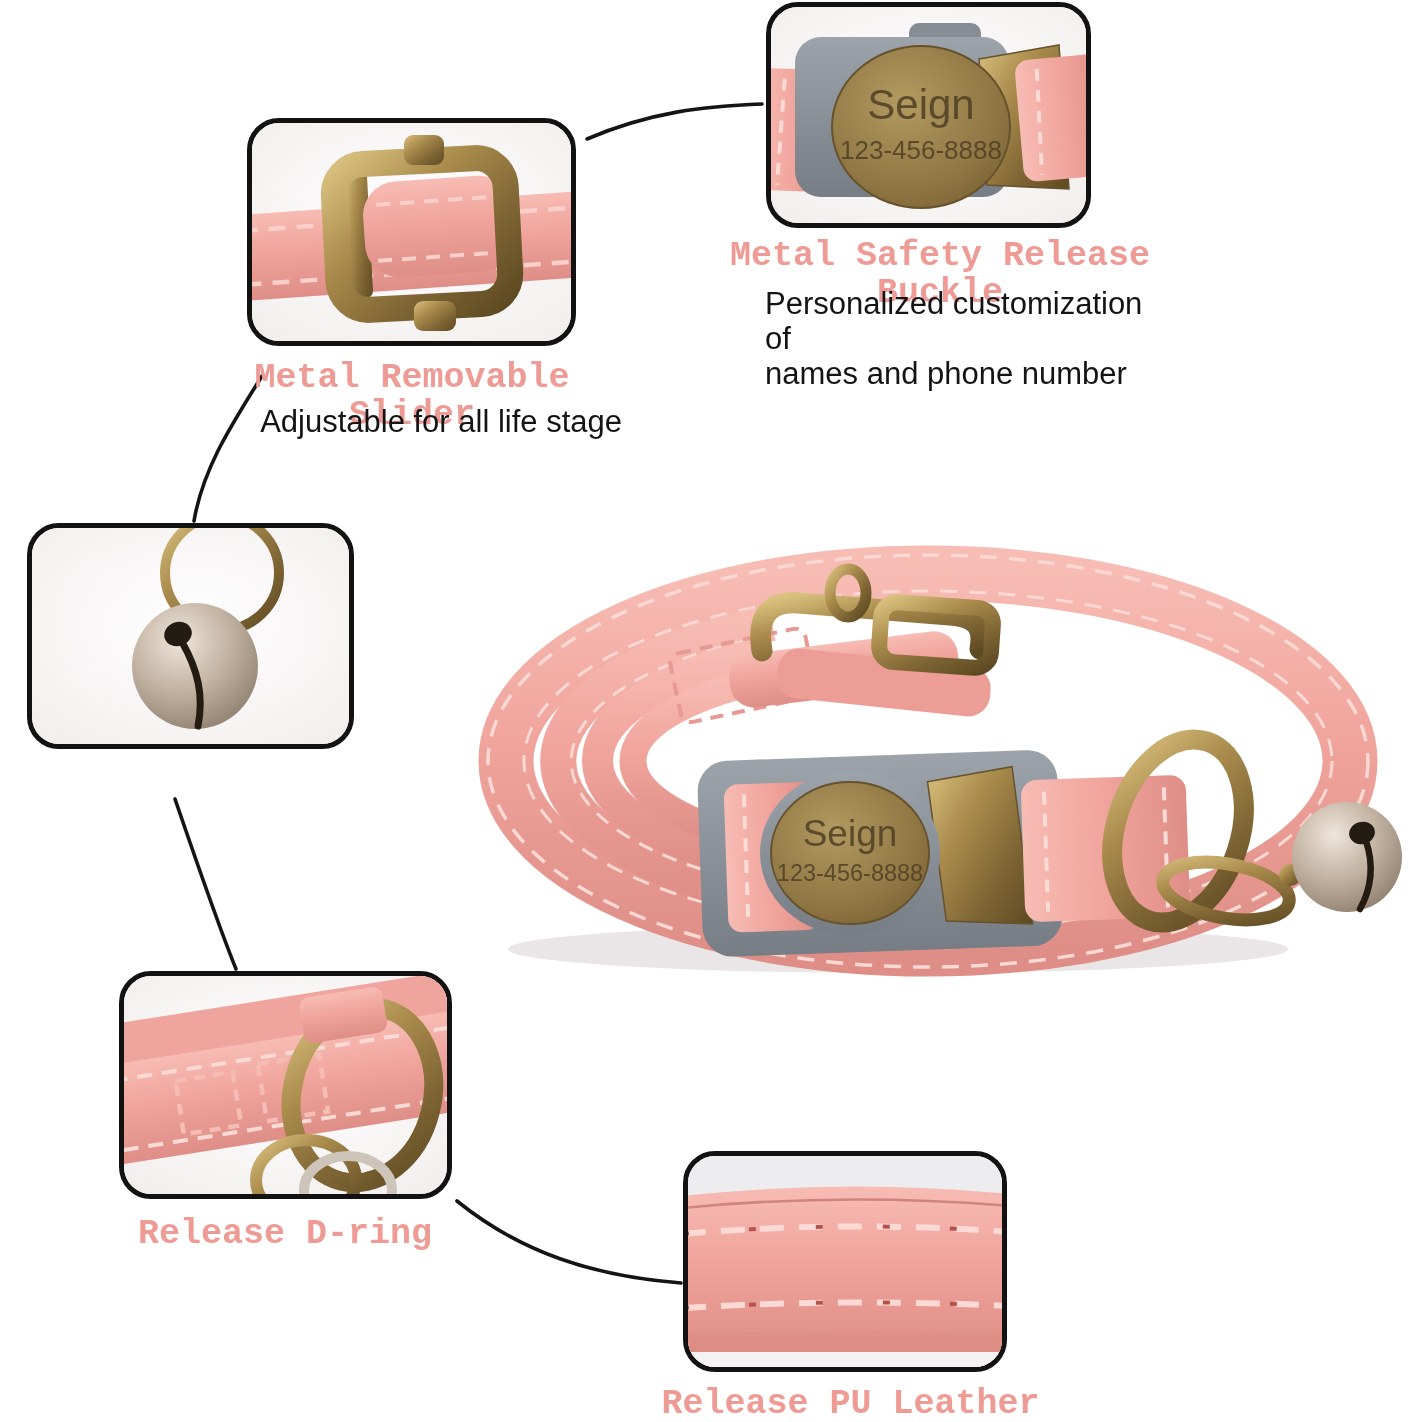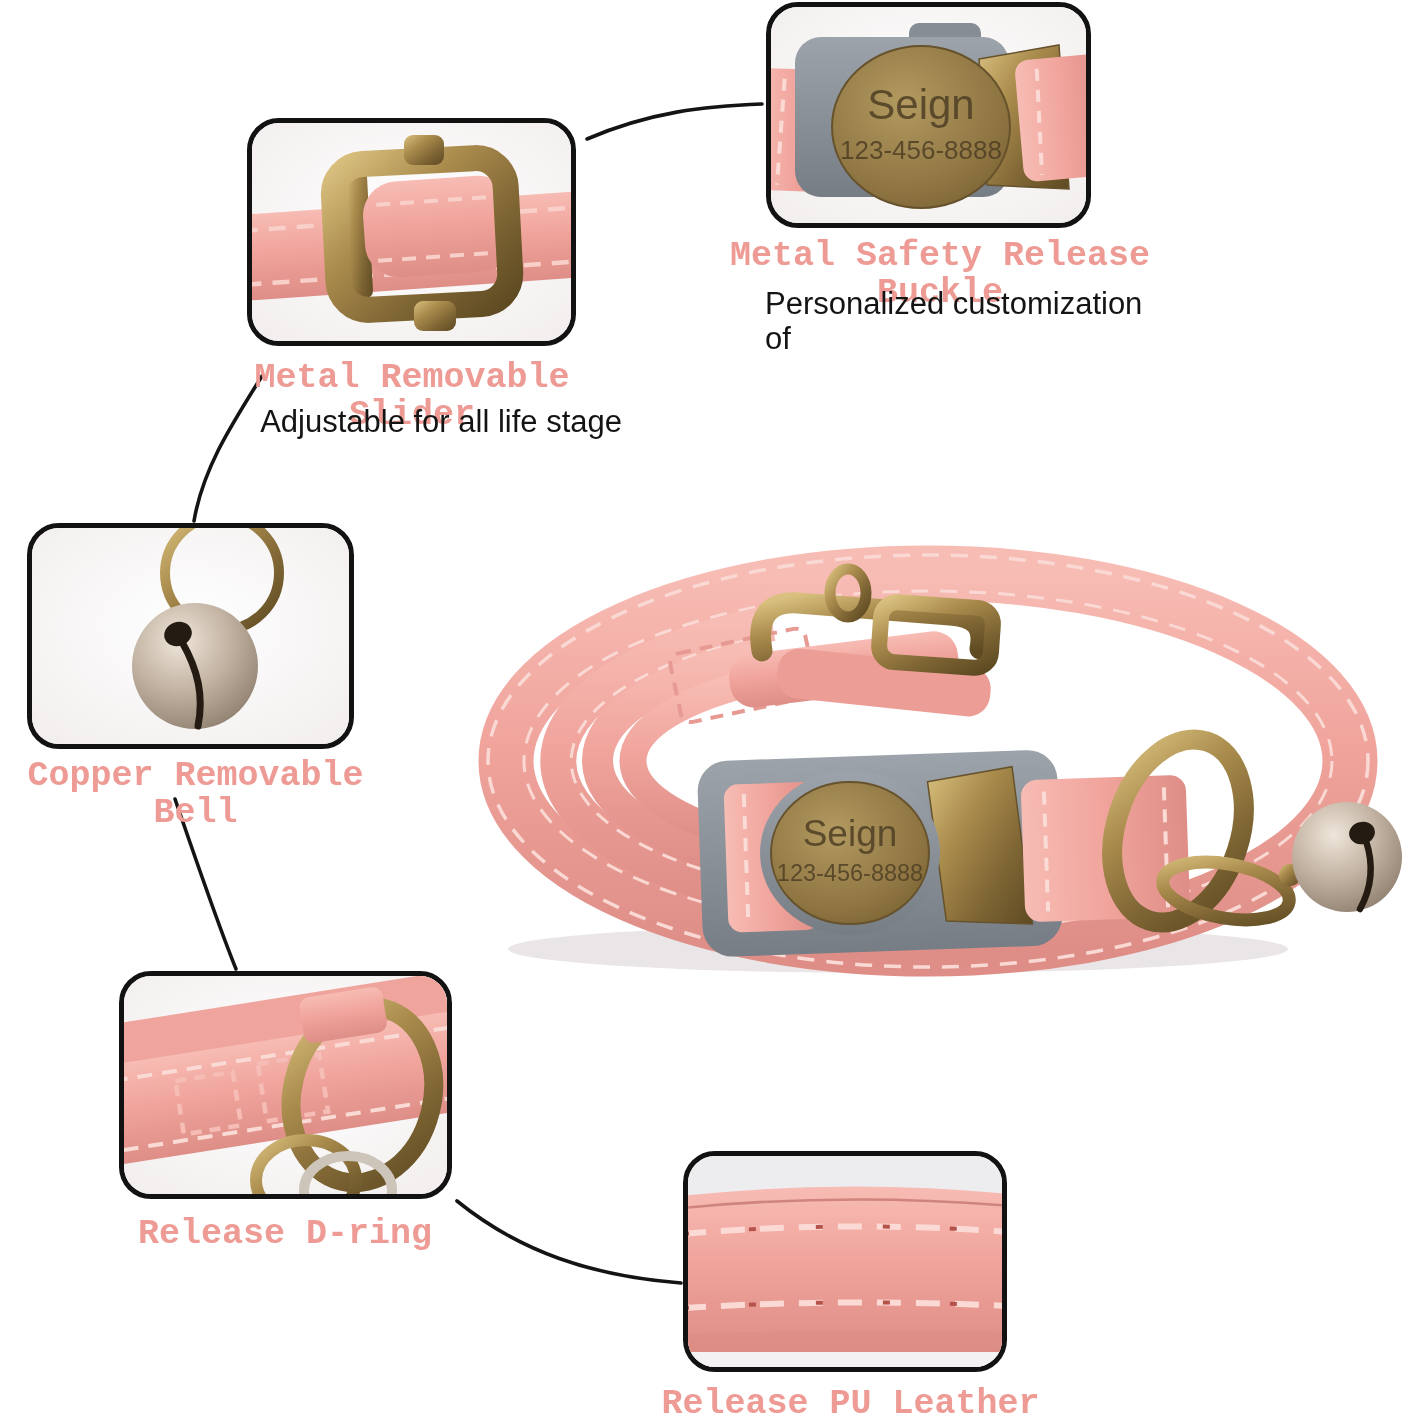--- a/index.html
+++ b/index.html
@@ -229,24 +229,24 @@
         <path d="M-6,152 Q158,142 322,150" stroke="#B5534B" stroke-width="4" stroke-dasharray="7 60" fill="none"></path>
         <path d="M-6,178 Q158,172 322,176 L322,196 L-6,196 Z" fill="#DC8C84" opacity=".55"></path>
       </g>
       <rect x="0" y="196" width="314" height="15" fill="#F4F2F3"></rect>
     </svg>
   </div>
 
   <div class="cap cap-pink" style="left:690px;top:238px;width:500px">Metal Safety Release Buckle</div>
   <div class="cap cap-black desc-left" style="left:765px;top:286px;width:400px;text-align:left">
     <div>Personalized customization of</div>
+    <div>names and phone number</div>
   </div>
 
   <div class="cap cap-pink" style="left:222px;top:360px;width:380px">Metal Removable Slider</div>
   <div class="cap cap-black" style="left:232px;top:404px;width:390px">Adjustable for all life stage</div>
 
-  <div class="cap cap-pink" style="left:3px;top:758px;width:385px">Copper Removable Bell</div>
 
   <div class="cap cap-pink" style="left:95px;top:1216px;width:380px">Release D-ring</div>
 
   <div class="cap cap-pink" style="left:658px;top:1386px;width:385px">Release PU Leather</div>
 
 </div>
 
 </body></html>

